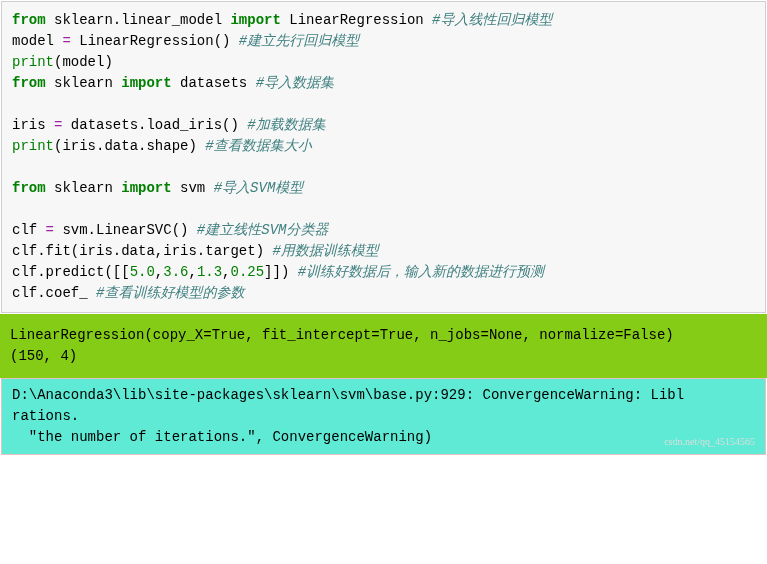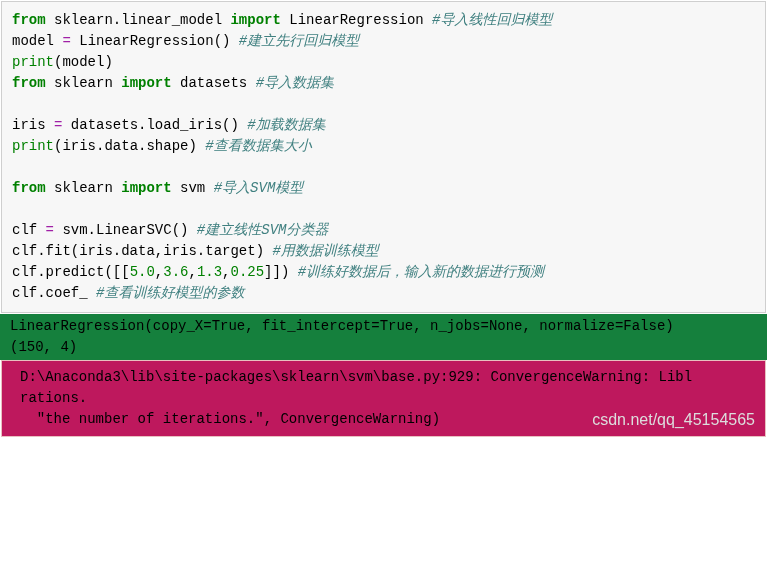--- a/index.html
+++ b/index.html
@@ -13,48 +13,48 @@
     .code-cell {
       background: #f7f7f7;
       border: 1px solid #cfcfcf;
       padding: 8px 10px;
       margin: 1px;
       white-space: pre;
       line-height: 1.5;
       overflow: hidden;
     }
     .output-cell {
-      background: #15803d;
-      padding: 2px 10px;
+      background: #84cc16;
+      padding: 11px 10px;
       white-space: pre;
       line-height: 1.5;
       overflow: hidden;
     }
     .warning-cell {
-      background: #be185d;
+      background: #5eead4;
       border: 1px solid #e8c0c0;
-      padding: 6px 18px;
+      padding: 6px 10px;
       white-space: pre;
       line-height: 1.5;
       overflow: hidden;
       margin: 0 1px;
     }
     .kw { color: #008000; font-weight: bold; }
     .num { color: #008000; }
     .comment { color: #408080; font-style: italic; }
     .builtin { color: #008000; }
     .op { color: #a020a6; }
     .plain { color: #000; }
     .watermark {
       position: absolute;
       right: 12px;
       bottom: 8px;
       color: #ddd;
-      font-size: 16px;
-      font-family: Liberation Sans, sans-serif;
+      font-size: 10px;
+      font-family: Liberation Serif, serif;
       pointer-events: none;
     }
     .container {
       position: relative;
       width: 767px;
     }
   </style>
 </head>
 <body>
 

